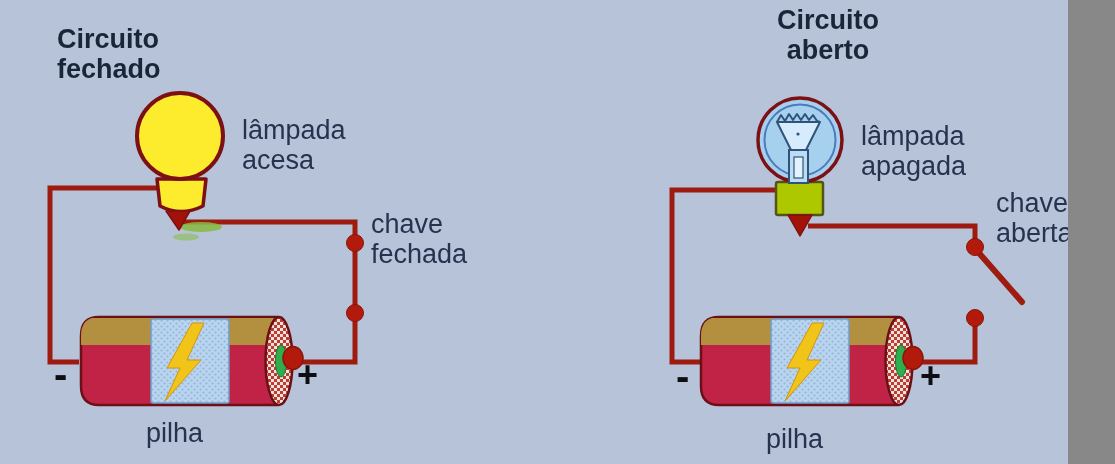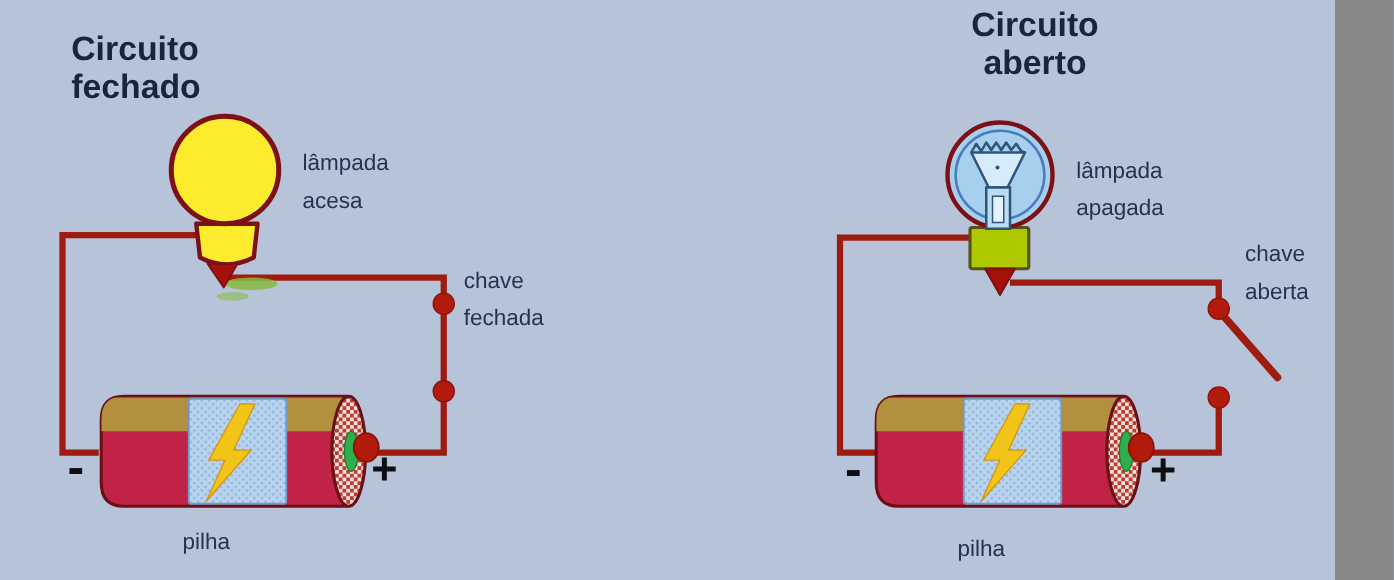--- a/index.html
+++ b/index.html
@@ -12,21 +12,21 @@
   html,body{margin:0;padding:0;}
   body{background:#888;}
   .stage{
     position:relative; width:1068px; height:464px; overflow:hidden;
     background:var(--background);
     font-family:"Liberation Sans", sans-serif;
   }
   .stage svg{position:absolute;left:0;top:0;}
   .txt{position:absolute; white-space:pre-line;}
   .title{font-weight:bold; font-size:27px; line-height:30px; color:var(--title-text);}
-  .lbl{font-size:18px; line-height:30px; color:var(--label-text);}
+  .lbl{font-size:27px; line-height:30px; color:var(--label-text);}
   .sign{font-weight:bold; color:var(--sign-text); line-height:1;}
   .plus{font-size:36px;}
   .minus{font-size:40px;}
   .center{text-align:center;}
 
   
   .wire{fill:none; stroke:var(--wire); stroke-width:5;}
   .blade{fill:none; stroke:var(--wire); stroke-width:6; stroke-linecap:round;}
   .dot{fill:var(--dot); stroke:#8c130a; stroke-width:1;}
   .bulb-on{fill:var(--lamp-on); stroke:var(--lamp-outline); stroke-width:4;}

